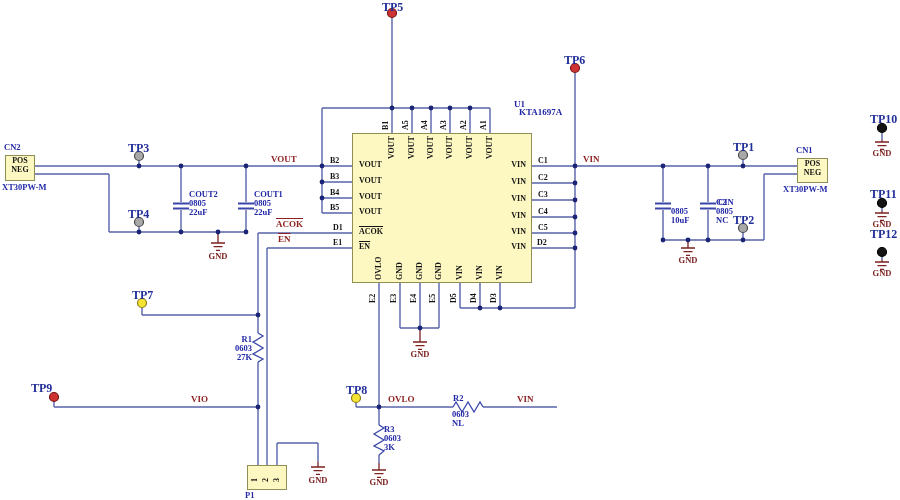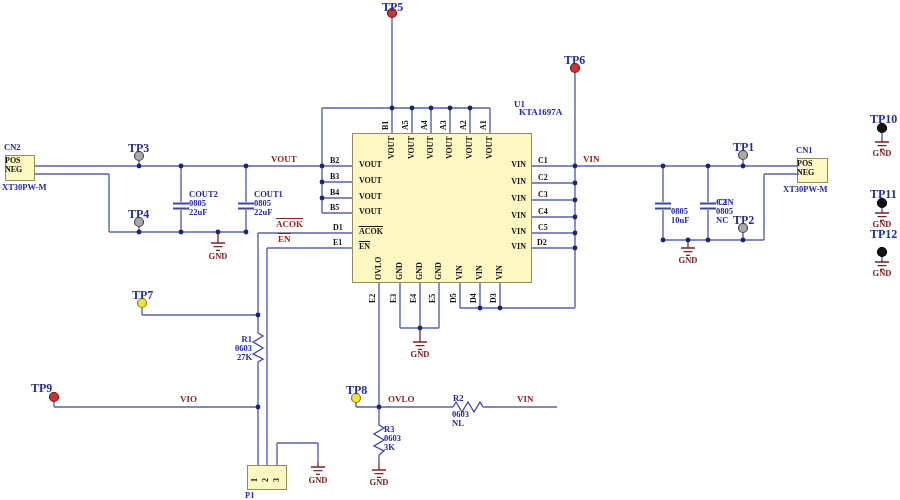--- a/index.html
+++ b/index.html
@@ -10,21 +10,21 @@
   .t{position:absolute;font-weight:bold;line-height:1;white-space:nowrap;font-size:8.5px;}
   .s8{font-size:8px;}
   .s9{font-size:9px;}
   .net{color:#8e1f1f;}
   .ref{color:#2328a6;}
   .pin{color:#141414;}
   .tp{color:#23309a;font-size:12px;}
   .gnd{color:#7d2121;transform:translateX(-50%);}
   .ov{text-decoration:overline;}
   .r{transform:rotate(-90deg);transform-origin:0 0;}
-  .ctr{text-align:left;}
+  .ctr{text-align:center;}
   .rt{text-align:right;}
 </style>
 </head>
 <body>
 
 <div id="canvas">
 
   <svg width="900" height="500" viewBox="0 0 900 500">
 
     <path fill="none" stroke="#5864ab" stroke-width="1.4" d="
@@ -186,21 +186,21 @@
   <span class="t pin s8 r" style="left:416px;top:280px;">GND</span>
   <span class="t pin s8 r" style="left:435px;top:280px;">GND</span>
   <span class="t pin s8 r" style="left:456px;top:280px;">VIN</span>
   <span class="t pin s8 r" style="left:476px;top:280px;">VIN</span>
   <span class="t pin s8 r" style="left:496px;top:280px;">VIN</span>
 
   <span class="t net s9" style="left:271px;top:155px;">VOUT</span>
   <span class="t net s9" style="left:583px;top:155px;">VIN</span>
   <span class="t net s9 ov" style="left:276px;top:220px;">ACOK</span>
   <span class="t net s9 ov" style="left:278px;top:235px;">EN</span>
-  <span class="t net s9" style="left:180px;top:395px;text-align:center;">VIO</span>
+  <span class="t net s9" style="left:191px;top:395px;text-align:center;">VIO</span>
   <span class="t net s9" style="left:388px;top:395px;">OVLO</span>
   <span class="t net s9" style="left:517px;top:395px;">VIN</span>
 
   <span class="t gnd" style="left:218px;top:252px;">GND</span>
   <span class="t gnd" style="left:420px;top:350px;">GND</span>
   <span class="t gnd" style="left:318px;top:476px;">GND</span>
   <span class="t gnd" style="left:379px;top:478px;">GND</span>
   <span class="t gnd" style="left:688px;top:256px;">GND</span>
   <span class="t gnd" style="left:882px;top:149px;">GND</span>
   <span class="t gnd" style="left:882px;top:220px;">GND</span>

